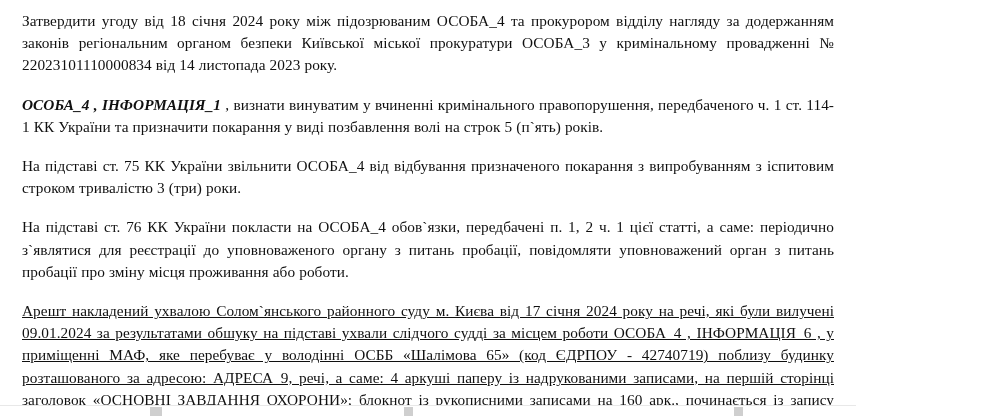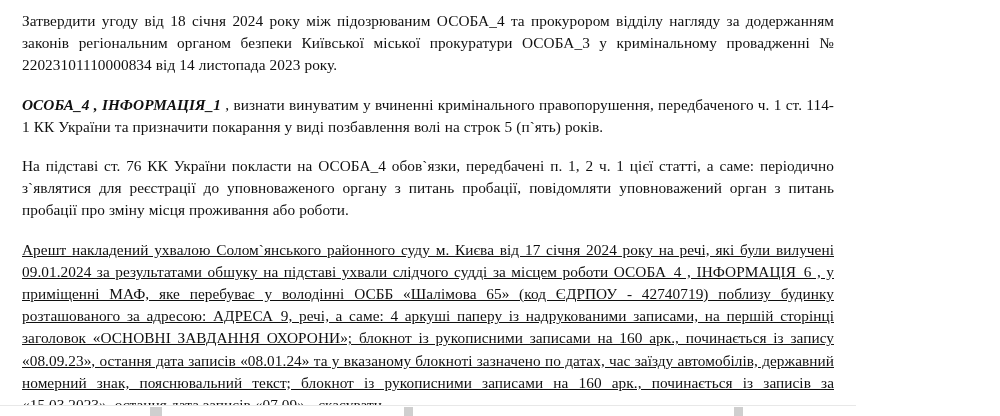--- a/index.html
+++ b/index.html
@@ -69,20 +69,23 @@
 <div class="page">
 
   <p class="para">
     <span>Затвердити угоду від 18 січня 2024 року між підозрюваним ОСОБА_4 та прокурором відділу нагляду за додержанням законів регіональним органом безпеки Київської міської прокуратури ОСОБА_3 у кримінальному провадженні № 22023101110000834 від 14 листопада 2023 року.</span>
   </p>
 
   <p class="para">
     <span class="bolditalic">ОСОБА_4 , ІНФОРМАЦІЯ_1</span><span> , визнати винуватим у вчиненні кримінального правопорушення, передбаченого ч. 1 ст. 114-1 КК України та призначити покарання у виді позбавлення волі на строк 5 (п`ять) років.</span>
   </p>
 
+  <p class="para">
+    <span>На підставі ст. 75 КК України звільнити ОСОБА_4 від відбування призначеного покарання з випробуванням з іспитовим строком тривалістю 3 (три) роки.</span>
+  </p>
 
   <p class="para">
     <span>На підставі ст. 76 КК України покласти на ОСОБА_4 обов`язки, передбачені п. 1, 2 ч. 1 цієї статті, а саме: періодично з`являтися для реєстрації до уповноваженого органу з питань пробації, повідомляти уповноважений орган з питань пробації про зміну місця проживання або роботи.</span>
   </p>
 
   <p class="para tight">
     <span>Арешт накладений ухвалою Солом`янського районного суду м. Києва від 17 січня 2024 року на речі, які були вилучені 09.01.2024 за результатами обшуку на підставі ухвали слідчого судді за місцем роботи ОСОБА_4 , ІНФОРМАЦІЯ_6 , у приміщенні МАФ, яке перебуває у володінні ОСББ «Шалімова 65» (код ЄДРПОУ - 42740719) поблизу будинку розташованого за адресою: АДРЕСА_9, речі, а саме: 4 аркуші паперу із надрукованими записами, на першій сторінці заголовок «ОСНОВНІ ЗАВДАННЯ ОХОРОНИ»; блокнот із рукописними записами на 160 арк., починається із запису «08.09.23», остання дата записів «08.01.24» та у вказаному блокноті зазначено по датах, час заїзду автомобілів, державний номерний знак, пояснювальний текст; блокнот із рукописними записами на 160 арк., починається із записів за «15.03.2023», остання дата записів «07.09» - скасувати.</span>
   </p>
 
   <div class="bottom-edge">

